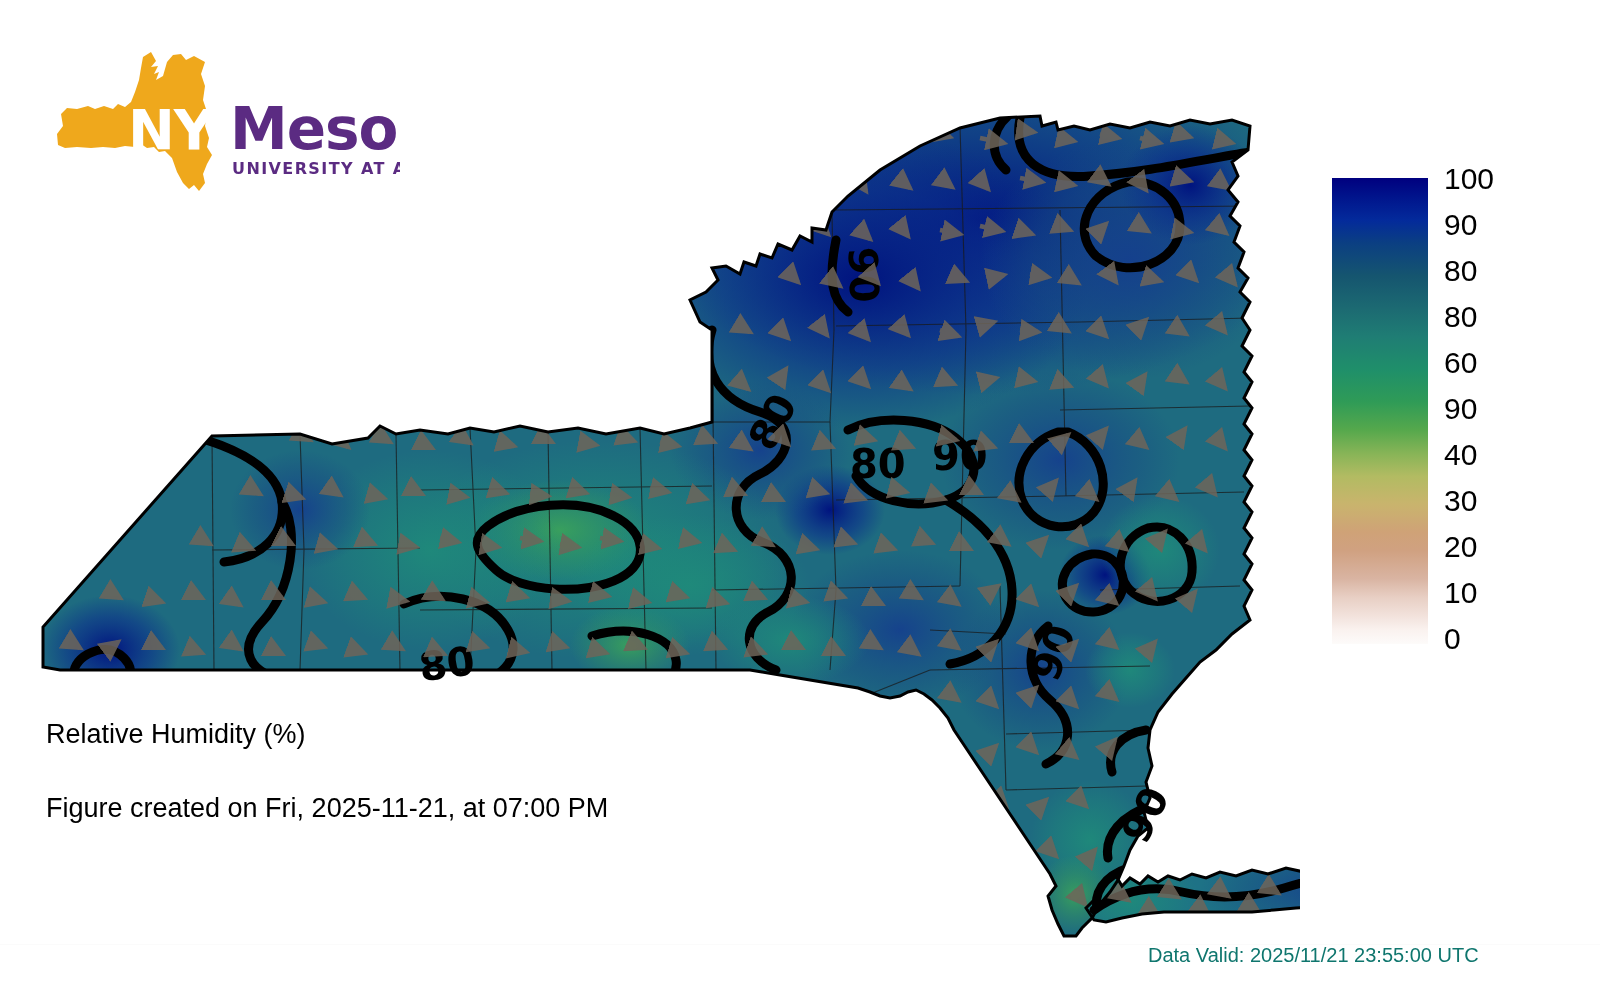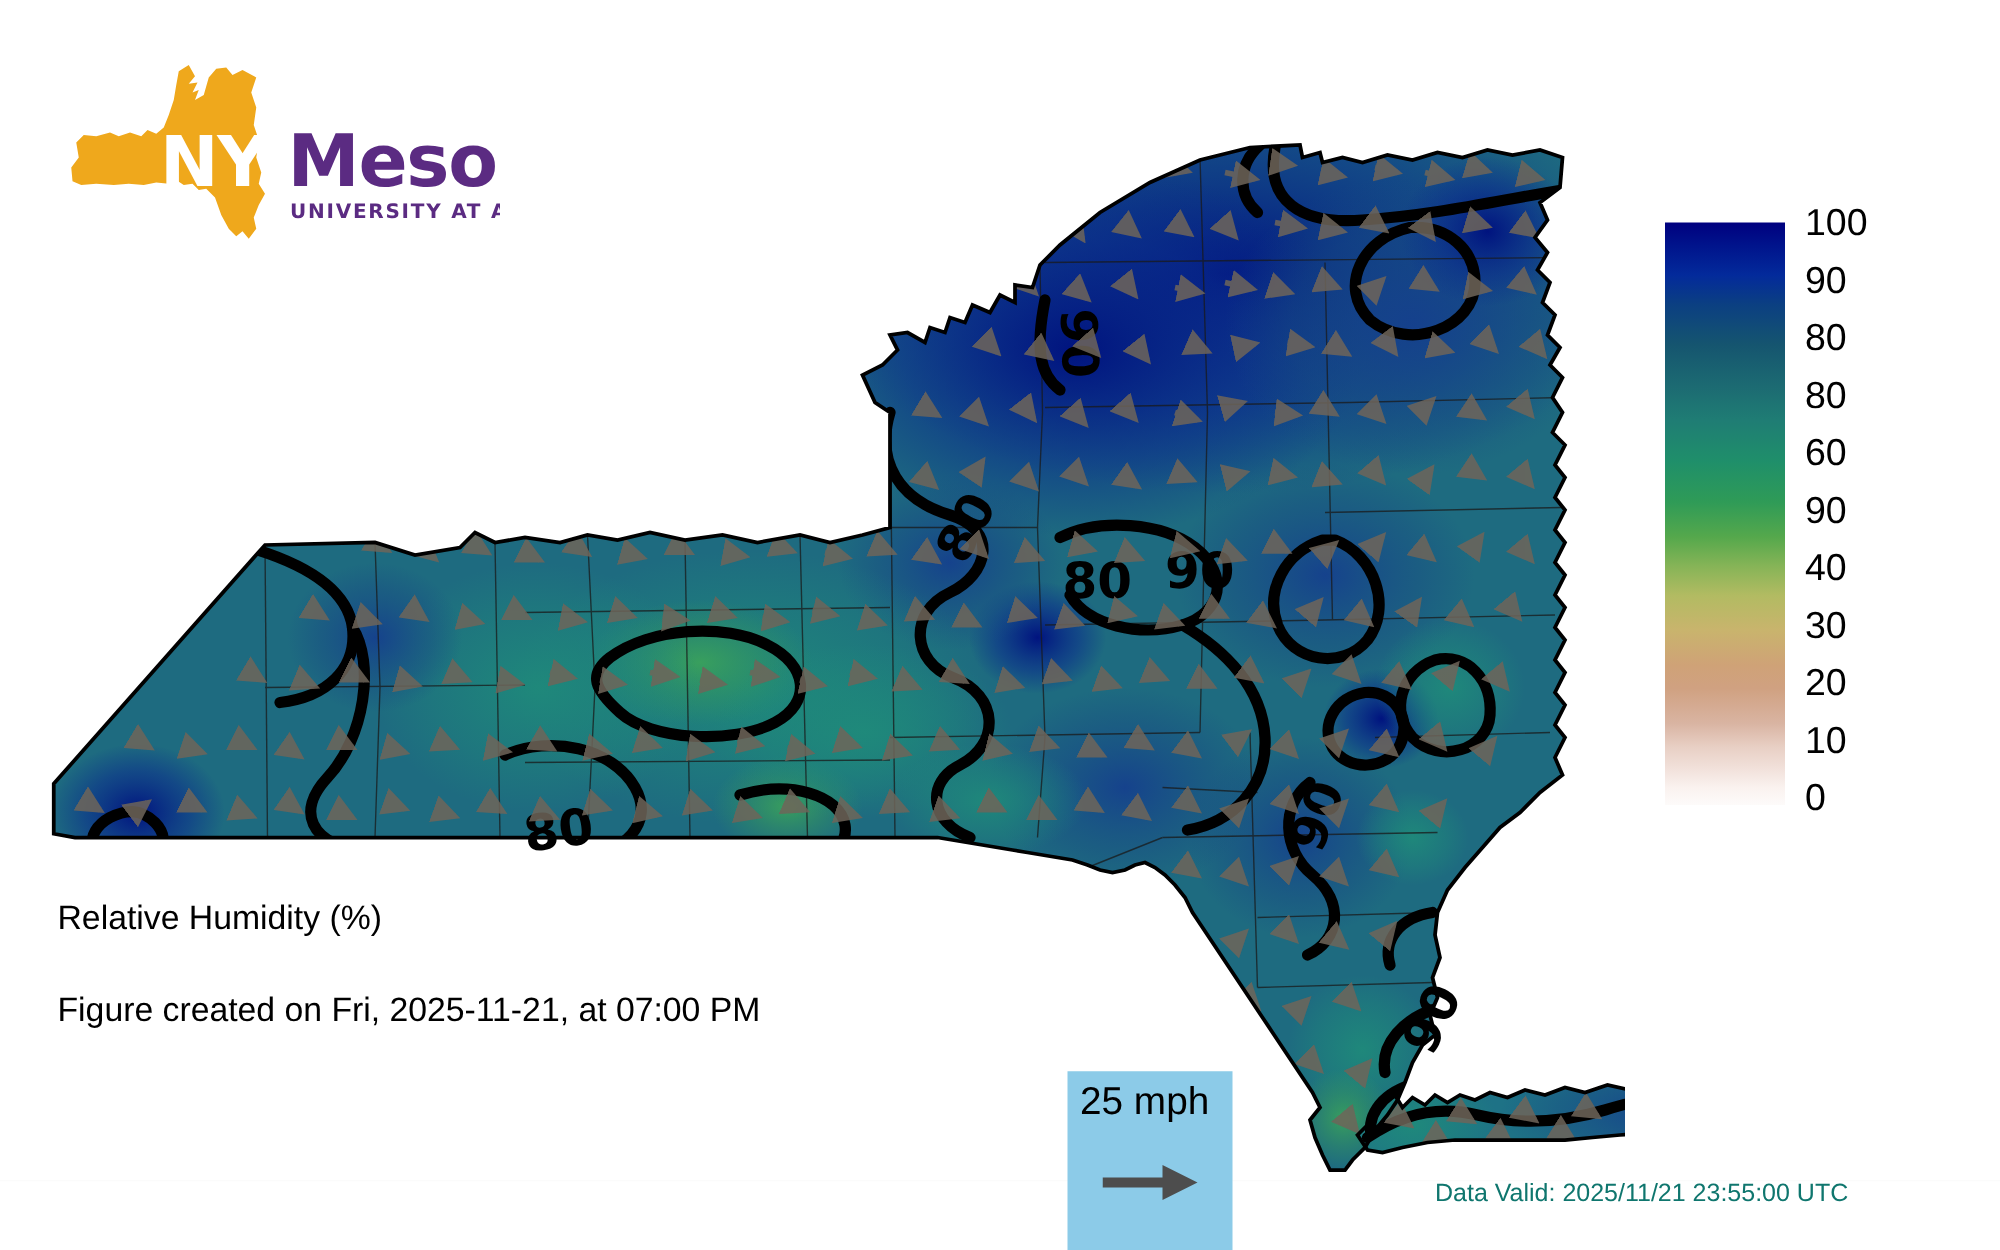--- a/index.html
+++ b/index.html
@@ -588,24 +588,16 @@
     <div class="cbtick" style="top:446px">0</div>
   </div>
 
   <div id="caption">
     <div>Relative Humidity (%)</div>
     <div>Figure created on Fri, 2025-11-21, at 07:00 PM</div>
   </div>
 
   <div class="ghost-line"></div>
 
-  <div id="wind-legend">
-    <div id="wind-legend-label">25 mph</div>
-    <div id="wind-legend-arrow">
-      <svg width="78" height="34" viewBox="0 0 78 34" xmlns="http://www.w3.org/2000/svg">
-        <path d="M0 13 L48 13 L48 3 L76 17 L48 31 L48 21 L0 21 Z" fill="#4d4d4d"></path>
-      </svg>
-    </div>
-  </div>
 
   <div id="data-valid">Data Valid: 2025/11/21 23:55:00 UTC</div>
 
 </div>
 
 </body></html>

